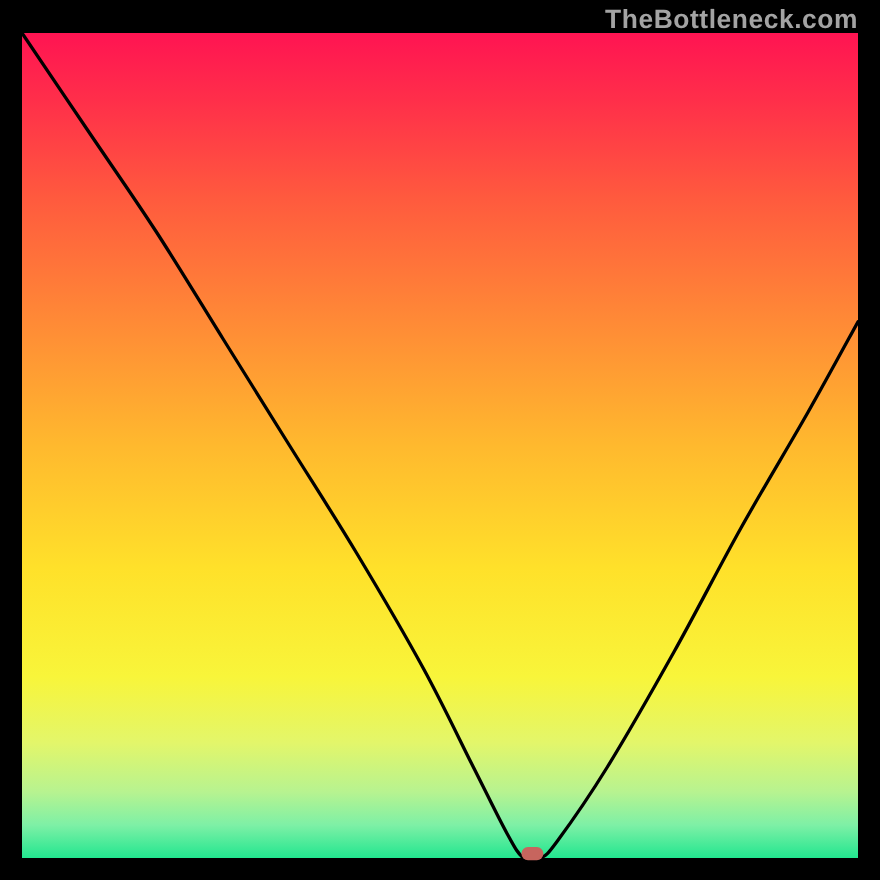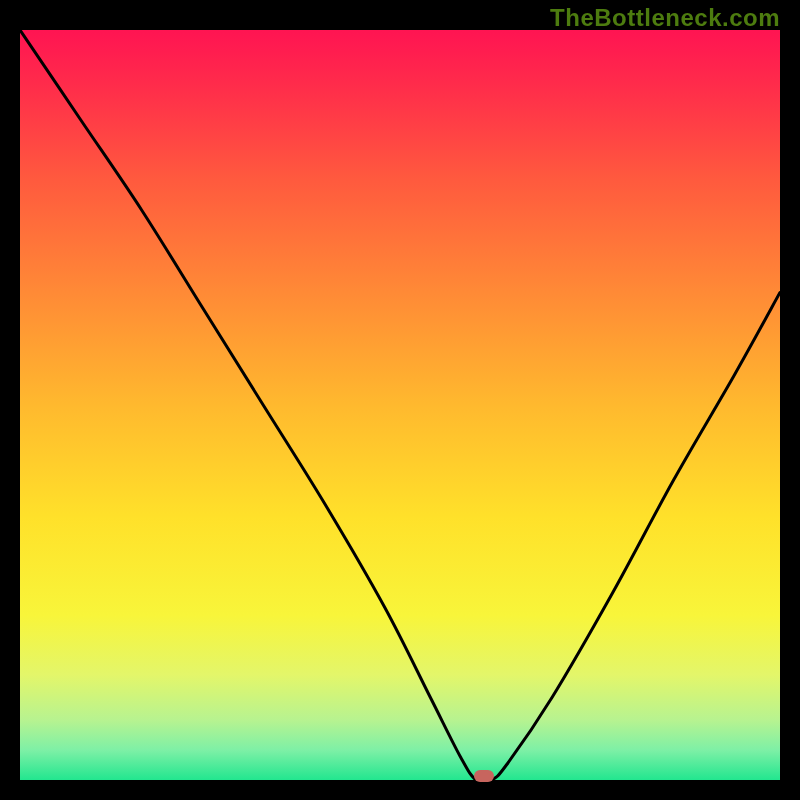--- a/index.html
+++ b/index.html
@@ -7,21 +7,21 @@
   .frame {
     position: relative;
     width: 800px;
     height: 800px;
     background: #000;
   }
   .watermark {
     position: absolute;
     top: 4px;
     right: 20px;
-    color: #4d7c0f;
+    color: #a3a3a3;
     font-family: Arial, Helvetica, sans-serif;
     font-size: 24px;
     font-weight: 600;
     letter-spacing: 0.5px;
     z-index: 10;
   }
   .plot {
     position: absolute;
     left: 20px;
     top: 30px;

